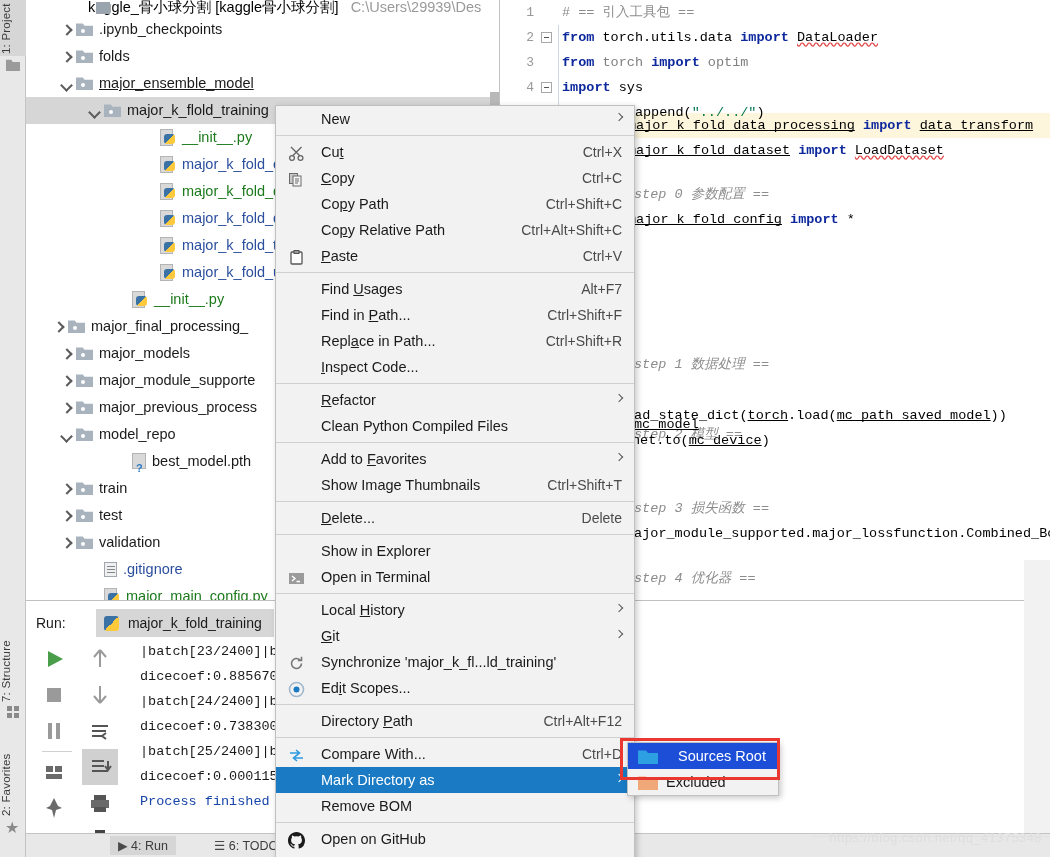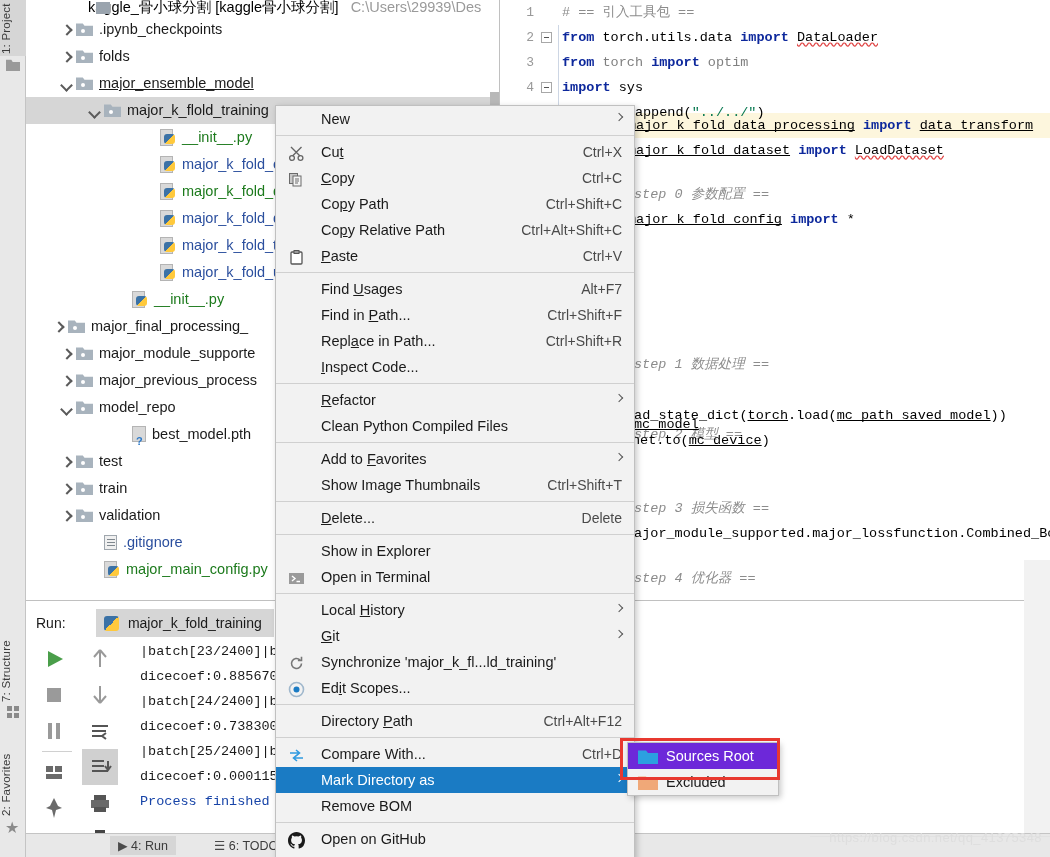--- a/index.html
+++ b/index.html
@@ -218,21 +218,21 @@
   
   .submenu {
     position: absolute; left: 627px; top: 742px; width: 152px;
     background: #f2f2f2; border: 1px solid #c0c0c0;
     box-shadow: 2px 2px 6px rgba(0,0,0,.22); z-index: 60;
   }
   .sub-item {
     position: relative; height: 26px; line-height: 26px; padding-left: 38px;
     font-size: 14.5px; color: #1a1a1a; white-space: nowrap;
   }
-  .sub-item.hi { background: #6d28d9; color: #ffffff; }
+  .sub-item.hi { background: #1d4ed8; color: #ffffff; text-align: center; }
   .sub-fold { position:absolute; left: 10px; top: 6px; width: 20px; height: 15px; }
   .sub-fold.blue { background: #2ca0e0;
     clip-path: polygon(0 10%, 40% 10%, 50% 26%, 100% 26%, 100% 100%, 0 100%); }
   .sub-fold.orange { background: #f0a878;
     clip-path: polygon(0 10%, 40% 10%, 50% 26%, 100% 26%, 100% 100%, 0 100%); }
 
   .red-box {
     position: absolute; border: 3px solid #e8382f; z-index: 70; pointer-events:none;
   }
   #redbox1 { left: 620px; top: 738px; width: 160px; height: 42px; }
@@ -278,26 +278,27 @@
         <div class="tree-row" style="padding-left: 34px; text-decoration: underline;"><span class="tw down"></span><span class="f-ico folder"></span><span class="nm-dark">major_ensemble_model</span></div>
         <div class="tree-row sel" style="padding-left: 62px;"><span class="tw down"></span><span class="f-ico folder"></span><span class="nm-dark">major_k_flold_training</span></div>
         <div class="tree-row" style="padding-left: 118px;"><span class="tw "></span><span class="f-ico py"></span><span class="nm-green">__init__.py</span></div>
         <div class="tree-row" style="padding-left: 118px;"><span class="tw "></span><span class="f-ico py"></span><span class="nm-blue">major_k_fold_con</span></div>
         <div class="tree-row" style="padding-left: 118px;"><span class="tw "></span><span class="f-ico py"></span><span class="nm-green">major_k_fold_dat</span></div>
         <div class="tree-row" style="padding-left: 118px;"><span class="tw "></span><span class="f-ico py"></span><span class="nm-blue">major_k_fold_dat</span></div>
         <div class="tree-row" style="padding-left: 118px;"><span class="tw "></span><span class="f-ico py"></span><span class="nm-blue">major_k_fold_trai</span></div>
         <div class="tree-row" style="padding-left: 118px;"><span class="tw "></span><span class="f-ico py"></span><span class="nm-blue">major_k_fold_util</span></div>
         <div class="tree-row" style="padding-left: 90px;"><span class="tw "></span><span class="f-ico py"></span><span class="nm-green">__init__.py</span></div>
         <div class="tree-row" style="padding-left: 26px;"><span class="tw right"></span><span class="f-ico folder"></span><span class="nm-dark">major_final_processing_</span></div>
+        <div class="tree-row" style="padding-left: 34px;"><span class="tw right"></span><span class="f-ico folder"></span><span class="nm-dark">major_models</span></div>
         <div class="tree-row" style="padding-left: 34px;"><span class="tw right"></span><span class="f-ico folder"></span><span class="nm-dark">major_module_supporte</span></div>
         <div class="tree-row" style="padding-left: 34px;"><span class="tw right"></span><span class="f-ico folder"></span><span class="nm-dark">major_previous_process</span></div>
         <div class="tree-row" style="padding-left: 34px;"><span class="tw down"></span><span class="f-ico folder"></span><span class="nm-dark">model_repo</span></div>
         <div class="tree-row" style="padding-left: 90px;"><span class="tw "></span><span class="f-ico unknown"></span><span class="nm-dark">best_model.pth</span></div>
+        <div class="tree-row" style="padding-left: 34px;"><span class="tw right"></span><span class="f-ico folder"></span><span class="nm-dark">train</span></div>
         <div class="tree-row" style="padding-left: 34px;"><span class="tw right"></span><span class="f-ico folder"></span><span class="nm-dark">test</span></div>
-        <div class="tree-row" style="padding-left: 34px;"><span class="tw right"></span><span class="f-ico folder"></span><span class="nm-dark">train</span></div>
         <div class="tree-row" style="padding-left: 34px;"><span class="tw right"></span><span class="f-ico folder"></span><span class="nm-dark">validation</span></div>
         <div class="tree-row" style="padding-left: 62px;"><span class="tw "></span><span class="f-ico txtfile"></span><span class="nm-blue">.gitignore</span></div>
         <div class="tree-row" style="padding-left: 62px;"><span class="tw "></span><span class="f-ico py"></span><span class="nm-green">major_main_config.py</span></div>
       </div>
 
     <div class="tree-scroll"></div>
   </div>
 
   <div class="editor">
     <div class="hl-line" style="top:113px;"></div>

